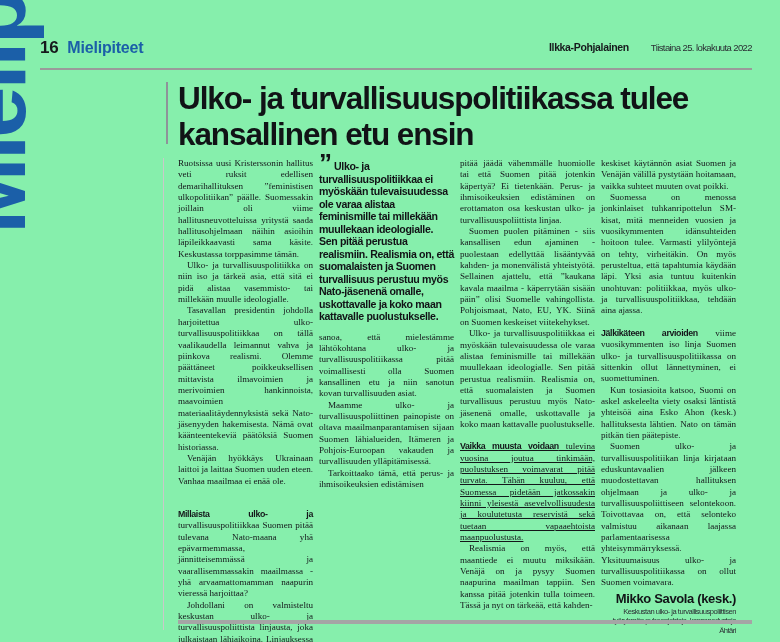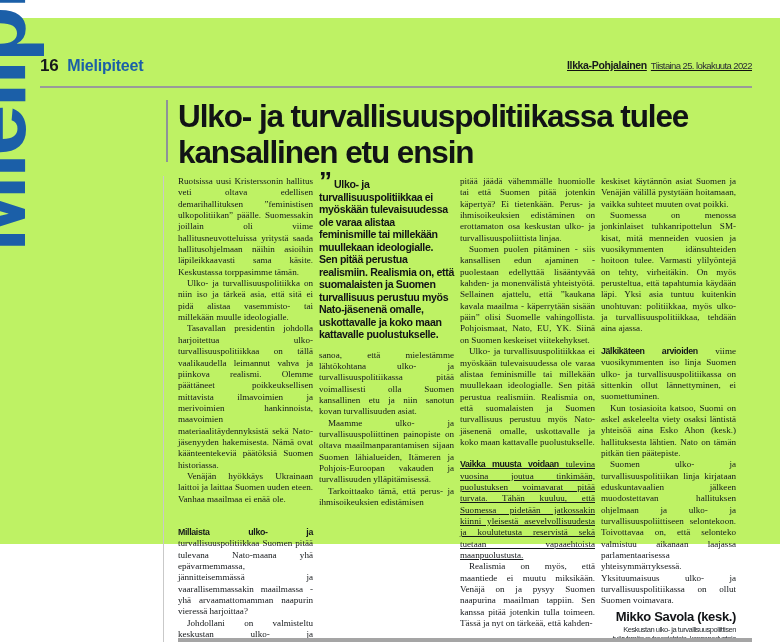--- a/index.html
+++ b/index.html
@@ -12,23 +12,23 @@
     height: 642px;
     overflow: hidden;
     font-family: "Liberation Serif", serif;
     color: #111111;
     position: relative;
   }
 
   
   .page {
     position: absolute;
-    left: 0; top: 18px;
-    width: 780px; height: 526px;
-    background: #bef264;
+    left: 0; top: 0;
+    width: 780px; height: 642px;
+    background: #86efac;
   }
 
   
   .masthead {
     position: absolute;
     left: 40px; top: 38px;
     width: 712px;
     height: 26px;
   }
   .masthead-left {
@@ -51,23 +51,22 @@
     font-weight: bold;
     font-size: 16px;
     color: #1b5fa8;
     letter-spacing: -0.2px;
   }
   .masthead-right {
     position: absolute;
     right: 0; top: 3px;
     display: flex;
     align-items: flex-end;
-    gap: 4px;
+    gap: 22px;
     white-space: nowrap;
-    text-decoration: underline;
   }
   .paper-name {
     font-family: "Liberation Sans", sans-serif;
     font-weight: bold;
     font-size: 10.5px;
     color: #16191c;
     letter-spacing: -0.35px;
   }
   .issue-date {
     font-family: "Liberation Sans", sans-serif;
@@ -259,21 +258,21 @@
   <div class="headline-wrap">
     <div class="headline-rule"></div>
     <h1 class="headline">Ulko- ja turvallisuuspolitiikassa tulee kansallinen etu ensin</h1>
   </div>
 
   <div class="left-edge-rule"></div>
 
   <div class="columns">
 
     <div class="column">
-      <p class="para first"><span class="lead"></span><span>Ruotsissa uusi Kristerssonin hallitus veti oltava edellisen demarihallituksen ”feministisen ulkopolitiikan” päälle. Suomessakin joillain oli viime hallitusneuvotteluissa yritystä saada hallitusohjelmaan näihin asioihin läpileikkaavasti sama käsite. Keskustassa torppasimme tämän.</span></p>
+      <p class="para first"><span class="lead"></span><span>Ruotsissa uusi Kristerssonin hallitus veti ruksit edellisen demarihallituksen ”feministisen ulkopolitiikan” päälle. Suomessakin joillain oli viime hallitusneuvotteluissa yritystä saada hallitusohjelmaan näihin asioihin läpileikkaavasti sama käsite. Keskustassa torppasimme tämän.</span></p>
       <p class="para"><span class="lead"></span><span>Ulko- ja turvallisuuspolitiikka on niin iso ja tärkeä asia, että sitä ei pidä alistaa vasemmisto- tai millekään muulle ideologialle.</span></p>
       <p class="para"><span class="lead"></span><span>Tasavallan presidentin johdolla harjoitettua ulko- turvallisuuspolitiikkaa on tällä vaalikaudella leimannut vahva ja piinkova realismi. Olemme päättäneet poikkeuksellisen mittavista ilmavoimien ja merivoimien hankinnoista, maavoimien materiaalitäydennyksistä sekä Nato-jäsenyyden hakemisesta. Nämä ovat käänteentekeviä päätöksiä Suomen historiassa.</span></p>
       <p class="para"><span class="lead"></span><span>Venäjän hyökkäys Ukrainaan laittoi ja laittaa Suomen uuden eteen. Vanhaa maailmaa ei enää ole.</span></p>
       <p class="para first" style="margin-top:22px;"><span class="lead">Millaista ulko- ja</span><span> turvallisuuspolitiikkaa Suomen pitää tulevana Nato-maana yhä epävarmemmassa, jännitteisemmässä ja vaarallisemmassakin maailmassa - yhä arvaamattomamman naapurin vieressä harjoittaa?</span></p>
       <p class="para"><span class="lead"></span><span>Johdollani on valmisteltu keskustan ulko- ja turvallisuuspoliittista linjausta, joka julkaistaan lähiaikoina. Linjauksessa esitetään keskustan näkemys. Sen voin jo</span></p>
     </div>
 
     <div class="column">
       <p class="pullquote"><span class="quote-mark">”</span><span>Ulko- ja turvallisuuspolitiikkaa ei myöskään tulevaisuudessa ole varaa alistaa feminismille tai millekään muullekaan ideologialle. Sen pitää perustua realismiin. Realismia on, että suomalaisten ja Suomen turvallisuus perustuu myös Nato-jäsenenä omalle, uskottavalle ja koko maan kattavalle puolustukselle.</span></p>
       <p class="para first"><span class="lead"></span><span>sanoa, että mielestämme lähtökohtana ulko- ja turvallisuuspolitiikassa pitää voimallisesti olla Suomen kansallinen etu ja niin sanotun kovan turvallisuuden asiat.</span></p>

